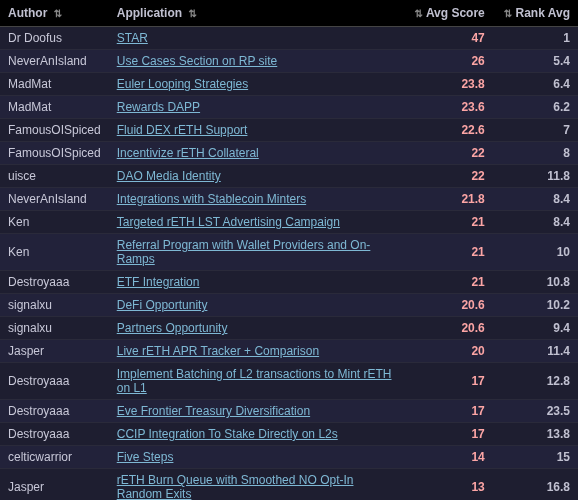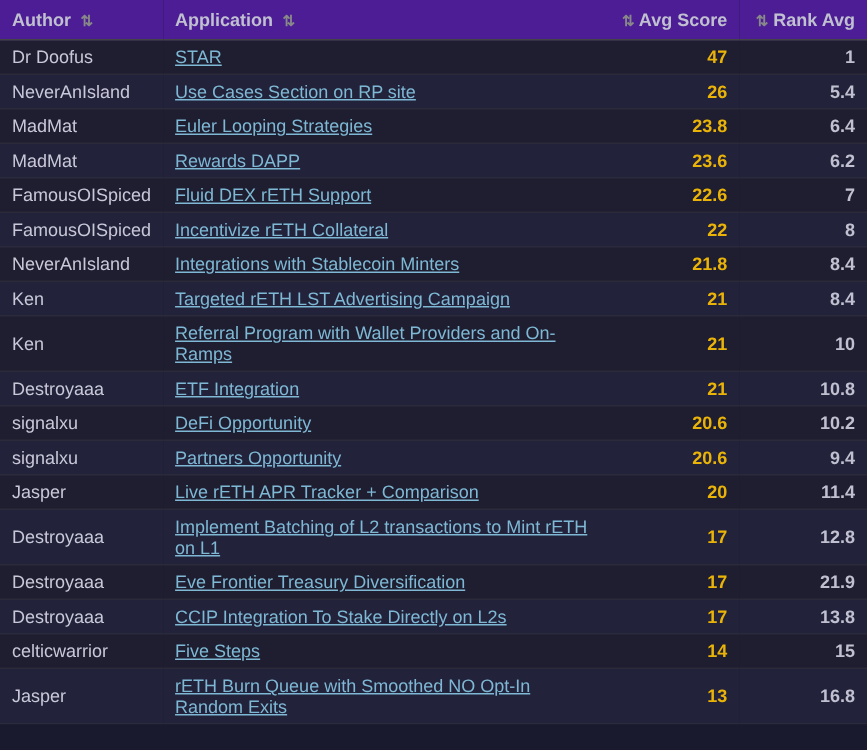--- a/index.html
+++ b/index.html
@@ -17,21 +17,21 @@
     }
     .table-container {
       width: 578px;
       overflow: hidden;
     }
     table {
       width: 100%;
       border-collapse: collapse;
     }
     thead tr {
-      background: #4c1d95;
+      background: #000000;
     }
     thead th {
       padding: 6px 8px;
       text-align: left;
       font-weight: bold;
       color: #c0c0d0;
       border-bottom: 1px solid #444;
       white-space: nowrap;
       font-size: 12px;
     }
@@ -64,21 +64,21 @@
     }
     tbody td.app-cell a {
       color: #7eb8d4;
       cursor: pointer;
     }
     .author-cell {
       color: #c8c8d8;
       white-space: nowrap;
     }
     .score-cell {
-      color: #eab308;
+      color: #fca5a5;
       font-weight: bold;
     }
     .rank-cell {
       color: #c0c0d0;
     }
   </style>
 </head>
 <body>
 
 <div class="table-container">
@@ -134,20 +134,26 @@
           <td class="right-align score-cell">22.6</td>
           <td class="right-align rank-cell">7</td>
         </tr>
         <tr>
           <td class="author-cell">FamousOISpiced</td>
           <td class="app-cell"><a href="#">Incentivize rETH Collateral</a></td>
           <td class="right-align score-cell">22</td>
           <td class="right-align rank-cell">8</td>
         </tr>
         <tr>
+          <td class="author-cell">uisce</td>
+          <td class="app-cell"><a href="#">DAO Media Identity</a></td>
+          <td class="right-align score-cell">22</td>
+          <td class="right-align rank-cell">11.8</td>
+        </tr>
+        <tr>
           <td class="author-cell">NeverAnIsland</td>
           <td class="app-cell"><a href="#">Integrations with Stablecoin Minters</a></td>
           <td class="right-align score-cell">21.8</td>
           <td class="right-align rank-cell">8.4</td>
         </tr>
         <tr>
           <td class="author-cell">Ken</td>
           <td class="app-cell"><a href="#">Targeted rETH LST Advertising Campaign</a></td>
           <td class="right-align score-cell">21</td>
           <td class="right-align rank-cell">8.4</td>
@@ -185,21 +191,21 @@
         <tr>
           <td class="author-cell">Destroyaaa</td>
           <td class="app-cell"><a href="#">Implement Batching of L2 transactions to Mint rETH on L1</a></td>
           <td class="right-align score-cell">17</td>
           <td class="right-align rank-cell">12.8</td>
         </tr>
         <tr>
           <td class="author-cell">Destroyaaa</td>
           <td class="app-cell"><a href="#">Eve Frontier Treasury Diversification</a></td>
           <td class="right-align score-cell">17</td>
-          <td class="right-align rank-cell">21.9</td>
+          <td class="right-align rank-cell">23.5</td>
         </tr>
         <tr>
           <td class="author-cell">Destroyaaa</td>
           <td class="app-cell"><a href="#">CCIP Integration To Stake Directly on L2s</a></td>
           <td class="right-align score-cell">17</td>
           <td class="right-align rank-cell">13.8</td>
         </tr>
         <tr>
           <td class="author-cell">celticwarrior</td>
           <td class="app-cell"><a href="#">Five Steps</a></td>

